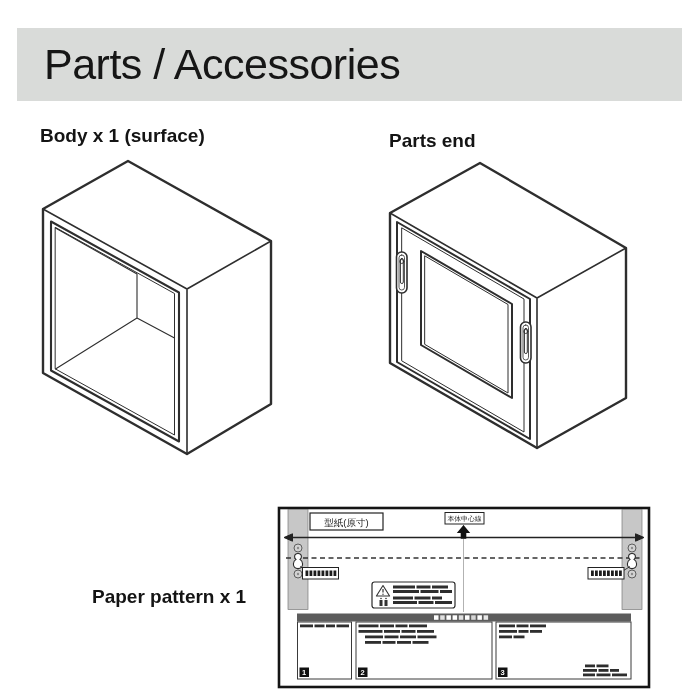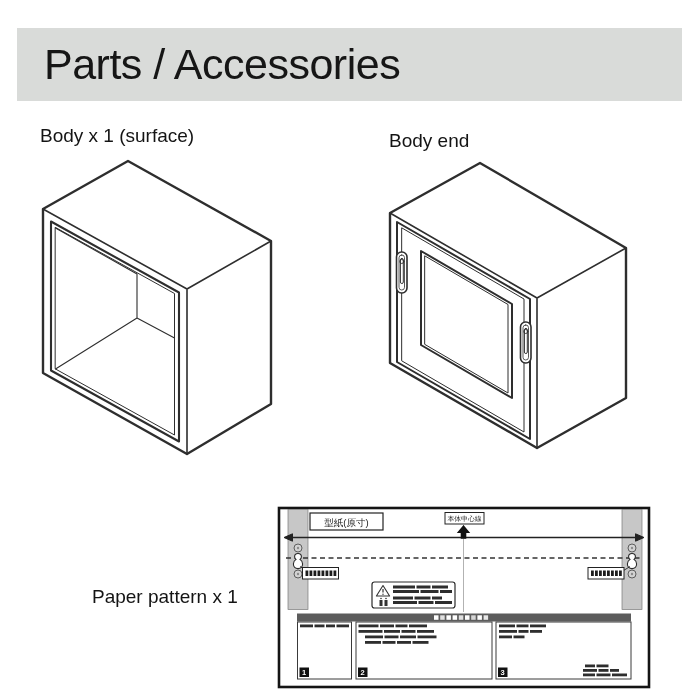--- a/index.html
+++ b/index.html
@@ -9,42 +9,42 @@
   }
   .titlebar{
     position:absolute;left:17px;top:28px;width:665px;height:73px;
     background:#d9dbd9;display:flex;align-items:center;
   }
   .titlebar h1{
     margin:0;padding-left:27px;font-size:43px;font-weight:400;
     letter-spacing:-0.5px;color:#161616;white-space:nowrap;
   }
   .part-label{
-    position:absolute;font-size:19px;color:#141414;white-space:nowrap;
+    position:absolute;font-size:19px;color:#141414;white-space:nowrap;font-weight:bold;
   }
   .body-label{left:40px;top:125px;}
   .backend-label{left:389px;top:130px;}
   .paper-label{left:92px;top:586px;text-align:center;}
   svg{position:absolute;display:block;}
   .body-drawing{left:35px;top:152px;}
   .backend-drawing{left:385px;top:155px;}
   .pattern-drawing{left:273px;top:500px;}
   .cjk{fill:#1a1a1a;}
 </style>
 </head>
 <body>
 
 <div>
 
   <header class="titlebar">
     <h1>Parts / Accessories</h1>
   </header>
 
   <div class="part-label body-label">Body x 1 (surface)</div>
-  <div class="part-label backend-label">Body end</div>
+  <div class="part-label backend-label">Parts end</div>
   <div class="part-label paper-label">Paper pattern x 1</div>
 
   <svg class="body-drawing" width="252" height="312" viewBox="35 152 252 312">
     <g fill="#ffffff" stroke="#2e2e2e" stroke-linejoin="round" stroke-linecap="round">
 
       <polygon stroke-width="2.4" points="128,161 271,241 271,404 187,454 43,373 43,209"></polygon>
 
       <path stroke-width="1.6" fill="none" d="M43,209 L187,289 L271,241 M187,289 L187,454"></path>
 
       <polygon stroke-width="2.1" fill="none" points="51,221.5 179,292.5 179,441.5 51,370.5"></polygon>

